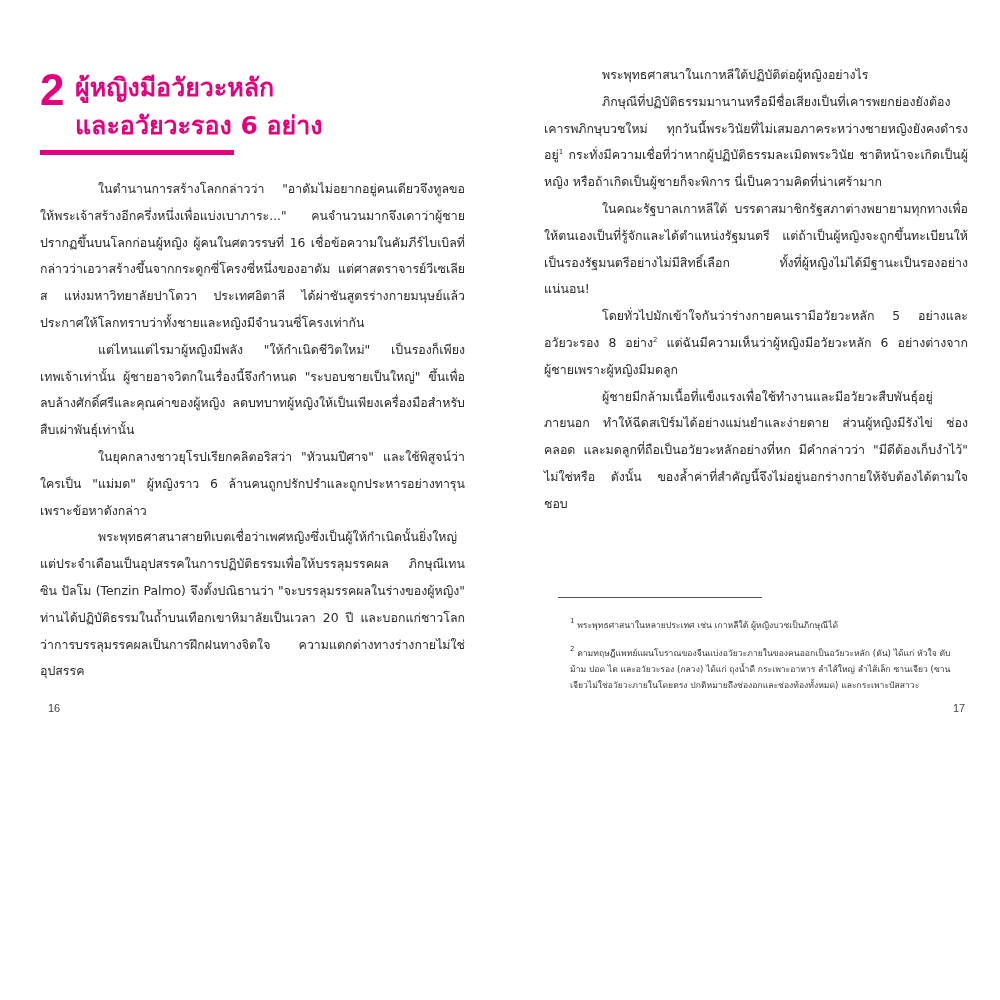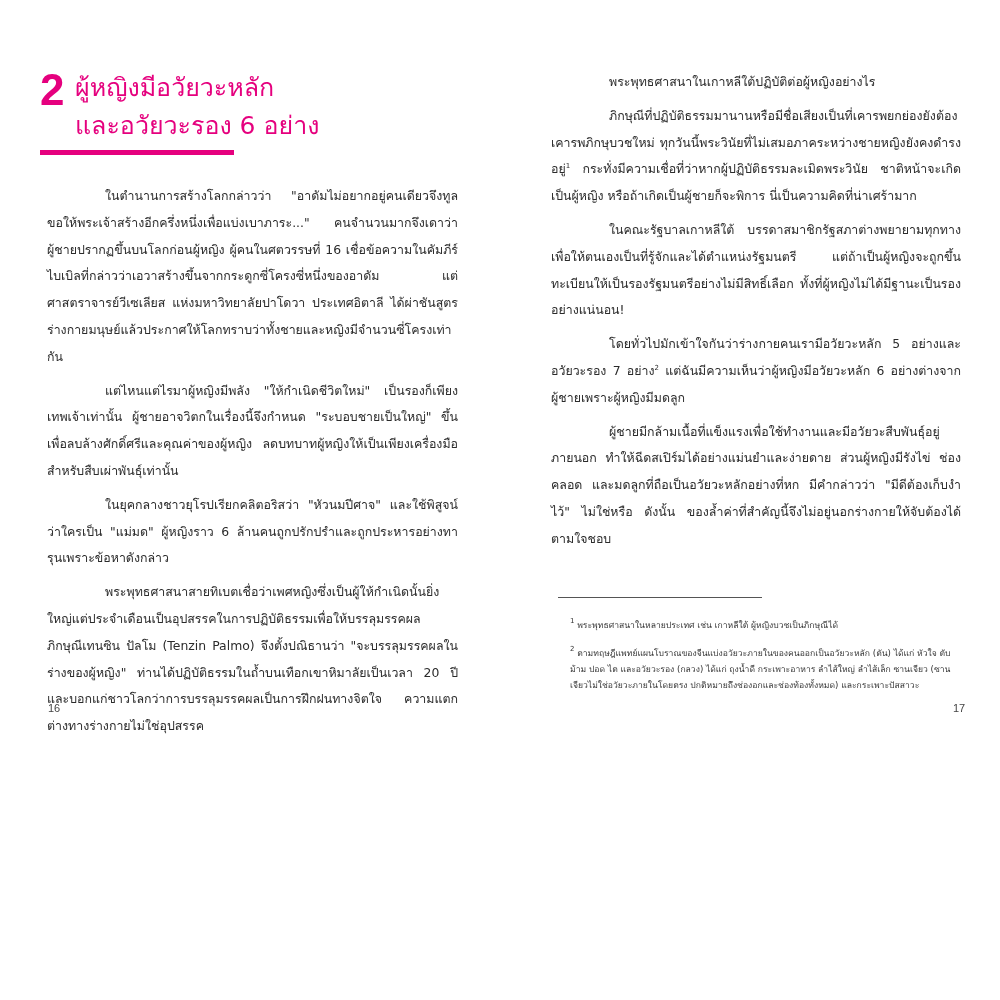--- a/index.html
+++ b/index.html
@@ -6,29 +6,29 @@
   body { width: 1000px; height: 1000px; position: relative; overflow: hidden;
          font-family: "DejaVu Sans", "Liberation Sans", sans-serif; color: #2b2b2b; }
   .page { position: absolute; top: 0; height: 1000px; }
   .page-left { left: 0; width: 500px; }
   .page-right { left: 500px; width: 500px; }
 
   .chapter-title { position: absolute; left: 40px; top: 68px; color: #e5007e; }
   .chapter-num { position: absolute; left: 0; top: 0; font-family: "Liberation Sans", sans-serif;
                  font-weight: bold; font-size: 44px; line-height: 44px; }
   .chapter-line { position: absolute; left: 35px; white-space: nowrap; font-size: 25px;
-                  font-weight: normal; line-height: 32px; }
+                  font-weight: bold; line-height: 32px; }
   .chapter-line.l1 { top: 4px; }
   .chapter-line.l2 { top: 42px; }
   .title-rule { position: absolute; left: 40px; top: 150px; width: 194px; height: 5px; background: #e5007e; }
 
   .body-text { position: absolute; font-size: 12.4px; line-height: 26.8px; text-align: justify; }
   .left-text { left: 40px; top: 176px; width: 425px; }
   .right-text { left: 44px; top: 62px; width: 424px; }
-  .para { margin: 7px; text-indent: 58px; }
+  .para { margin: 0; text-indent: 58px; }
   sup { font-size: 7px; line-height: 0; vertical-align: 5px; }
 
   .fn-rule { position: absolute; left: 58px; top: 597px; width: 204px; height: 1px; background: #555; }
   .footnotes { position: absolute; left: 58px; top: 605px; width: 410px; font-size: 8.6px; line-height: 16px; color: #333; }
   .footnotes p { margin: 12px; }
 
   .page-number { position: absolute; top: 702px; font-family: "Liberation Sans", sans-serif;
                  font-size: 11px; color: #444; margin-left: 8px; }
   .page-left .page-number { left: 40px; }
   .page-right .page-number { left: 445px; }
@@ -52,21 +52,21 @@
   </div>
 
   <div class="page-number">16</div>
 </div>
 
 <div class="page page-right">
   <div class="body-text right-text">
     <p class="para"><span>พระพุทธศาสนาในเกาหลีใต้ปฏิบัติต่อผู้หญิงอย่างไร</span></p>
     <p class="para"><span>ภิกษุณีที่ปฏิบัติธรรมมานานหรือมีชื่อเสียงเป็นที่เคารพยกย่องยังต้องเคารพภิกษุบวชใหม่  ทุกวันนี้พระวินัยที่ไม่เสมอภาคระหว่างชายหญิงยังคงดำรงอยู่</span><sup>1</sup><span> กระทั่งมีความเชื่อที่ว่าหากผู้ปฏิบัติธรรมละเมิดพระวินัย ชาติหน้าจะเกิดเป็นผู้หญิง หรือถ้าเกิดเป็นผู้ชายก็จะพิการ นี่เป็นความคิดที่น่าเศร้ามาก</span></p>
     <p class="para"><span>ในคณะรัฐบาลเกาหลีใต้ บรรดาสมาชิกรัฐสภาต่างพยายามทุกทางเพื่อให้ตนเองเป็นที่รู้จักและได้ตำแหน่งรัฐมนตรี แต่ถ้าเป็นผู้หญิงจะถูกขึ้นทะเบียนให้เป็นรองรัฐมนตรีอย่างไม่มีสิทธิ์เลือก ทั้งที่ผู้หญิงไม่ได้มีฐานะเป็นรองอย่างแน่นอน!</span></p>
-    <p class="para"><span>โดยทั่วไปมักเข้าใจกันว่าร่างกายคนเรามีอวัยวะหลัก 5 อย่างและอวัยวะรอง 7 อย่าง</span><sup>2</sup><span> แต่ฉันมีความเห็นว่าผู้หญิงมีอวัยวะหลัก 6 อย่างต่างจากผู้ชายเพราะผู้หญิงมีมดลูก</span></p>
+    <p class="para"><span>โดยทั่วไปมักเข้าใจกันว่าร่างกายคนเรามีอวัยวะหลัก 5 อย่างและอวัยวะรอง 8 อย่าง</span><sup>2</sup><span> แต่ฉันมีความเห็นว่าผู้หญิงมีอวัยวะหลัก 6 อย่างต่างจากผู้ชายเพราะผู้หญิงมีมดลูก</span></p>
     <p class="para"><span>ผู้ชายมีกล้ามเนื้อที่แข็งแรงเพื่อใช้ทำงานและมีอวัยวะสืบพันธุ์อยู่ภายนอก ทำให้ฉีดสเปิร์มได้อย่างแม่นยำและง่ายดาย  ส่วนผู้หญิงมีรังไข่ ช่องคลอด และมดลูกที่ถือเป็นอวัยวะหลักอย่างที่หก  มีคำกล่าวว่า "มีดีต้องเก็บงำไว้" ไม่ใช่หรือ  ดังนั้น ของล้ำค่าที่สำคัญนี้จึงไม่อยู่นอกร่างกายให้จับต้องได้ตามใจชอบ</span></p>
   </div>
 
   <div class="fn-rule"></div>
   <div class="footnotes">
     <p><sup>1</sup> <span>พระพุทธศาสนาในหลายประเทศ เช่น เกาหลีใต้ ผู้หญิงบวชเป็นภิกษุณีได้</span></p>
     <p><sup>2</sup> <span>ตามทฤษฎีแพทย์แผนโบราณของจีนแบ่งอวัยวะภายในของคนออกเป็นอวัยวะหลัก (ตัน) ได้แก่ หัวใจ ตับ ม้าม ปอด ไต  และอวัยวะรอง (กลวง) ได้แก่ ถุงน้ำดี กระเพาะอาหาร ลำไส้ใหญ่ ลำไส้เล็ก ซานเจียว (ซานเจียวไม่ใช่อวัยวะภายในโดยตรง ปกติหมายถึงช่องอกและช่องท้องทั้งหมด) และกระเพาะปัสสาวะ</span></p>
   </div>
 
   <div class="page-number">17</div>

